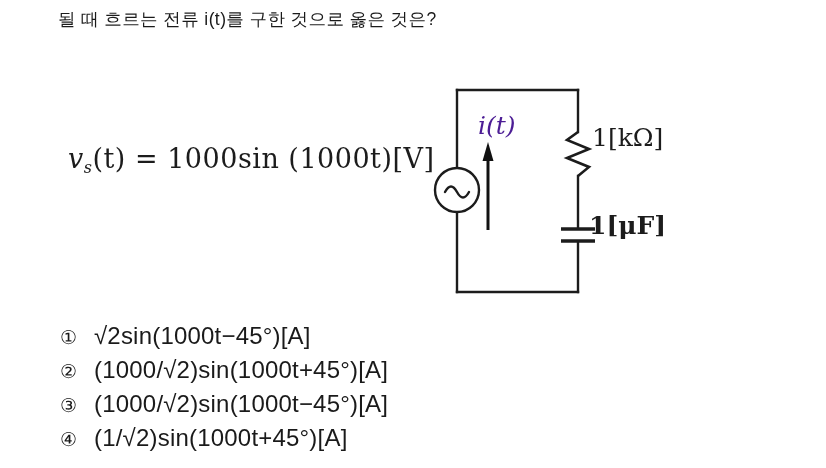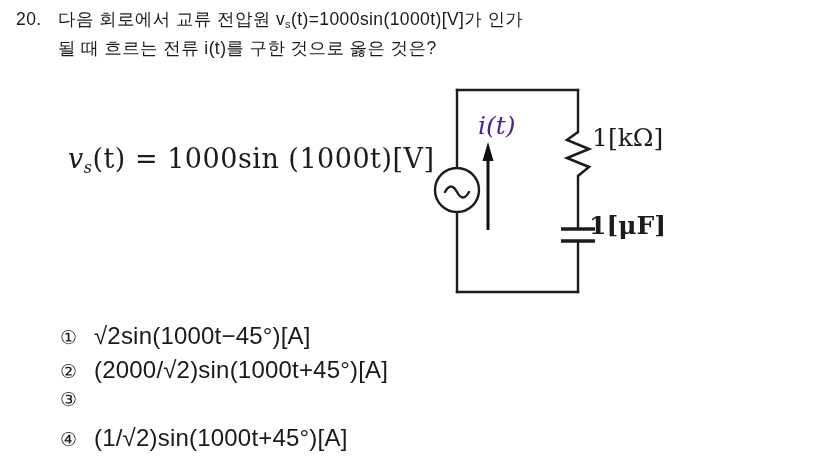--- a/index.html
+++ b/index.html
@@ -125,24 +125,20 @@
   .choice-text {
     font-size: 24px;
     letter-spacing: 0.2px;
   }
 </style>
 </head>
 <body>
 
 <div id="question-block">
   <div class="q-line">
-    <span class="q-number">20.</span>
-    <span class="q-text"><span>다음 회로에서 교류 전압원 </span><span>v</span><sub>s</sub><span>(t)=1000sin(1000t)[V]</span><span>가 인가</span></span>
-  </div>
-  <div class="q-line">
     <span class="q-indent"></span>
     <span class="q-text">될 때 흐르는 전류 i(t)를 구한 것으로 옳은 것은?</span>
   </div>
 </div>
 
 <div id="source-expression"><span class="it">v</span><sub>s</sub><span>(t) = 1000sin (1000t)[V]</span></div>
 
 <div id="circuit">
   <svg width="300" height="225" viewBox="0 0 300 225">
     <g stroke="#1c1c1c" fill="none" stroke-width="2.4" stroke-linecap="square">
@@ -181,22 +177,23 @@
   <div id="current-label">i(t)</div>
 </div>
 
 <div id="choices">
   <div class="choice-row">
     <span class="choice-marker">①</span>
     <span class="choice-text">√2sin(1000t−45°)[A]</span>
   </div>
   <div class="choice-row">
     <span class="choice-marker">②</span>
-    <span class="choice-text">(2000/√2)sin(1000t+45°)[A]</span>
+    <span class="choice-text">(1000/√2)sin(1000t+45°)[A]</span>
   </div>
   <div class="choice-row">
     <span class="choice-marker">③</span>
+    <span class="choice-text">(1000/√2)sin(1000t−45°)[A]</span>
   </div>
   <div class="choice-row">
     <span class="choice-marker">④</span>
     <span class="choice-text">(1/√2)sin(1000t+45°)[A]</span>
   </div>
 </div>
 
 </body></html>

